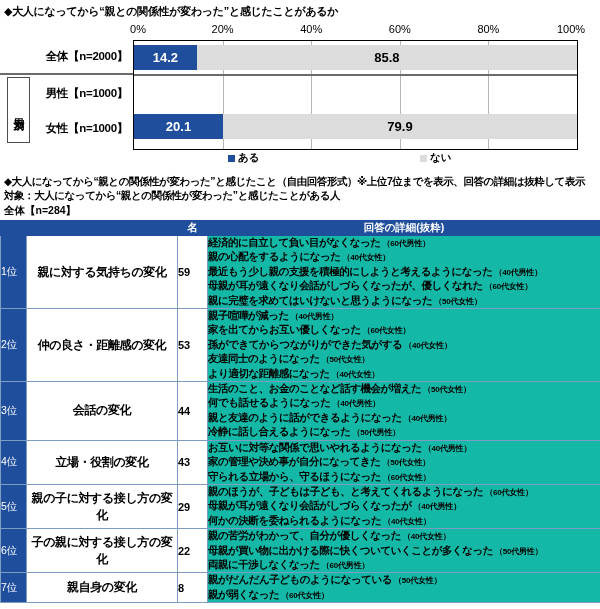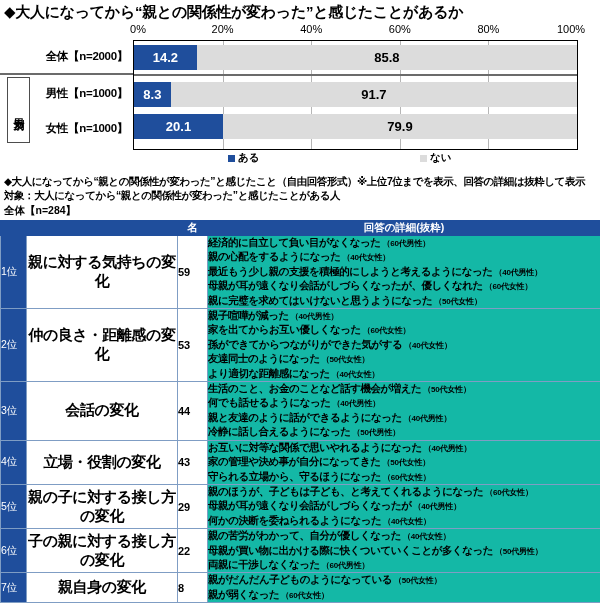--- a/index.html
+++ b/index.html
@@ -10,21 +10,21 @@
   body {
     width: 600px; height: 609px;
     font-family: "Liberation Sans", "DejaVu Sans", sans-serif;
     color: #000;
     position: relative;
     overflow: hidden;
   }
 
   
   .sec-title {
-    font-size: 15px;
+    font-size: 11px;
     font-weight: bold;
     letter-spacing: -0.3px;
     padding: 4px 0 0 4px;
     line-height: 15px;
     white-space: nowrap;
   }
 
   .chart-wrap {
     position: relative;
     margin-top: 4px;
@@ -208,21 +208,21 @@
   td.rankcell {
     background: #1f4e9c;
     color: #ffffff;
     font-size: 10.5px;
     font-weight: normal;
     text-align: left;
     border-color: #1f4e9c;
   }
   td.catcell {
     text-align: center;
-    font-size: 15px;
+    font-size: 12px;
     font-weight: bold;
     letter-spacing: -0.4px;
     background: #ffffff;
   }
   td.numcell {
     font-size: 11px;
     font-weight: bold;
     background: #ffffff;
   }
   td.detcell {
@@ -260,26 +260,20 @@
   <div class="plot" id="plot-area">
       <div class="gridline" style="left: 88.6px;"></div>
       <div class="gridline" style="left: 177.2px;"></div>
       <div class="gridline" style="left: 265.8px;"></div>
       <div class="gridline" style="left: 354.4px;"></div>
       <div class="bar-row" style="top: 4px;">
         <div class="bar-bg" style="background: rgb(220, 220, 220);"></div>
         <div class="bar-fill" style="width: 62.906px; background: rgb(31, 78, 156);"></div>
         <div class="bar-val-a" style="left: 31.453px;">14.2</div>
         <div class="bar-val-b" style="left: 252.953px;">85.8</div>
-      </div>
-      <div class="bar-row" style="top: 41px;">
-        <div class="bar-bg" style="background: rgb(220, 220, 220);"></div>
-        <div class="bar-fill" style="width: 36.769px; background: rgb(31, 78, 156);"></div>
-        <div class="bar-val-a" style="left: 18.3845px;">8.3</div>
-        <div class="bar-val-b" style="left: 239.885px;">91.7</div>
       </div>
       <div class="bar-row" style="top: 73px;">
         <div class="bar-bg" style="background: rgb(220, 220, 220);"></div>
         <div class="bar-fill" style="width: 89.043px; background: rgb(31, 78, 156);"></div>
         <div class="bar-val-a" style="left: 44.5215px;">20.1</div>
         <div class="bar-val-b" style="left: 266.022px;">79.9</div>
       </div>
       <div class="row-sep" style="top: 33px;"></div>
     </div>
   <div id="cat-labels">

